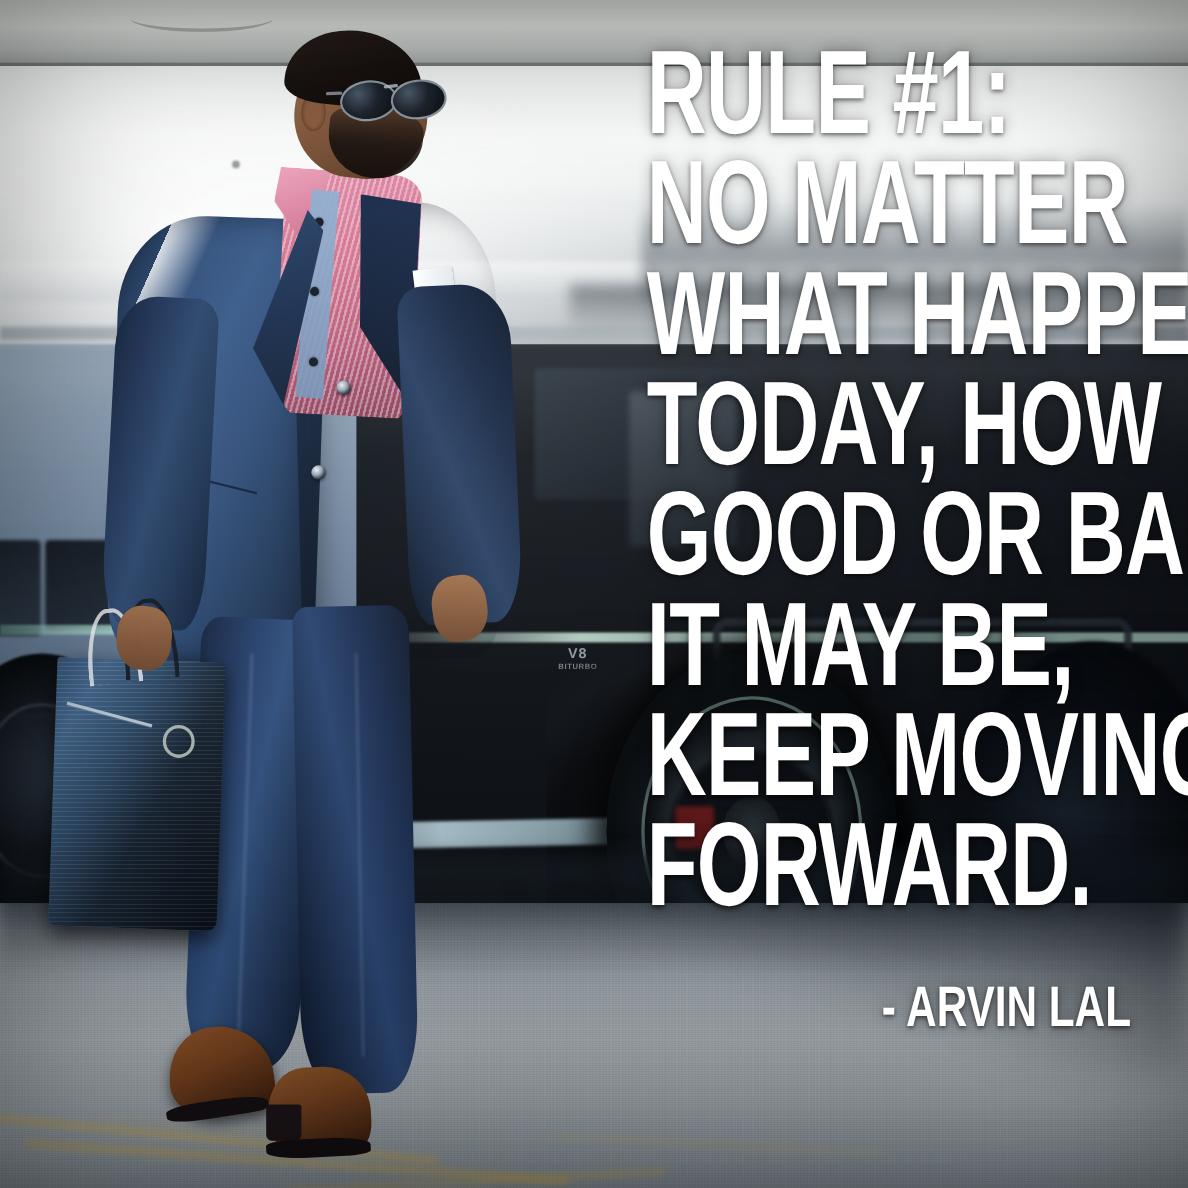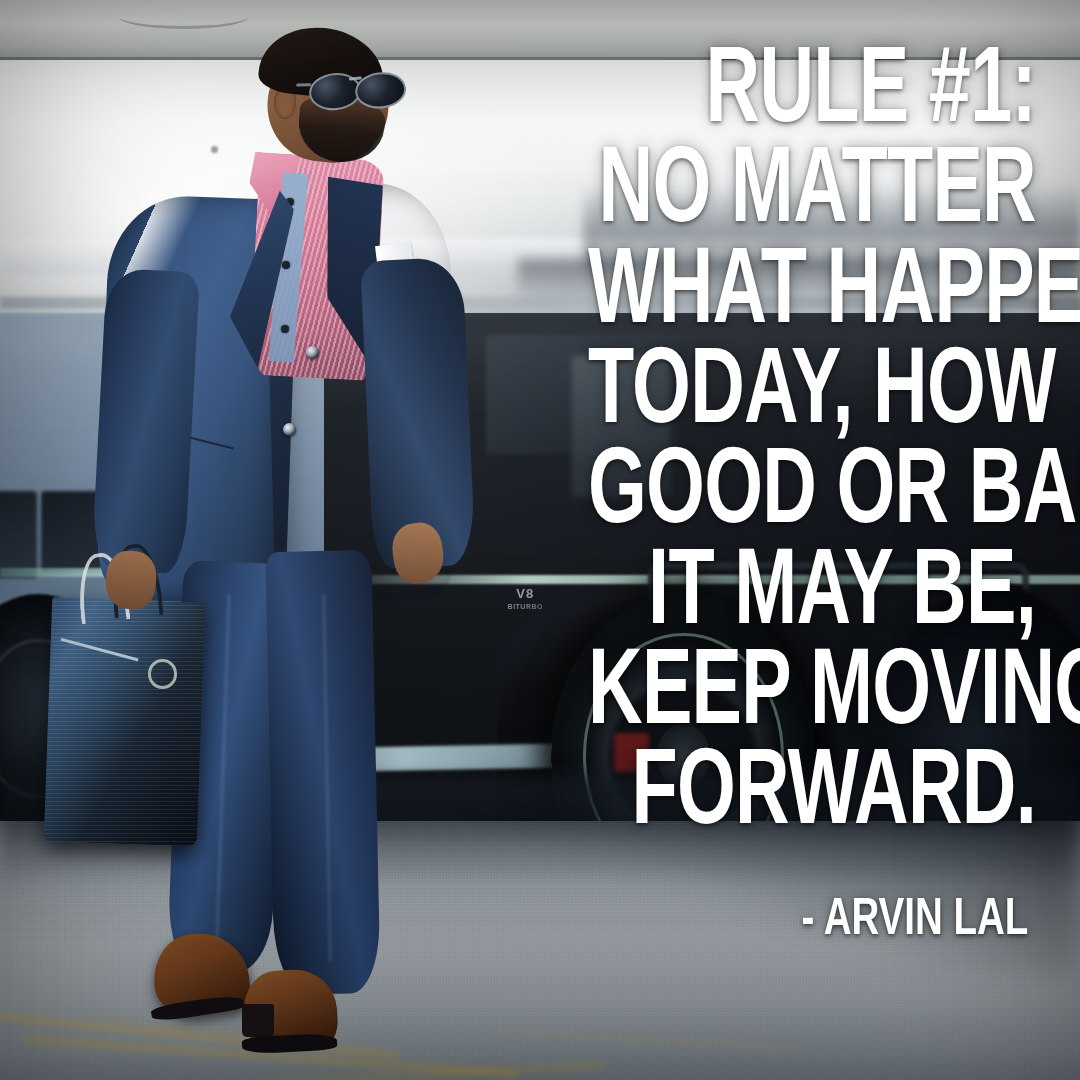--- a/index.html
+++ b/index.html
@@ -503,21 +503,21 @@
     border-bottom: none; border-radius: 46% 46% 0 0 / 90% 90% 0 0;
     transform: rotate(-4deg);
   }
 
   
   .quote {
     position: absolute;
     right: 44px;
     top: 38px;
     width: 640px;
-    text-align: right;
+    text-align: left;
     z-index: 30;
   }
   .qline {
     display: block;
     color: #ffffff;
     font-family: "Liberation Sans Narrow", "Liberation Sans", "DejaVu Sans Condensed", sans-serif;
     font-weight: 700;
     font-size: 108px;
     line-height: 0.855;
     letter-spacing: -1px;

